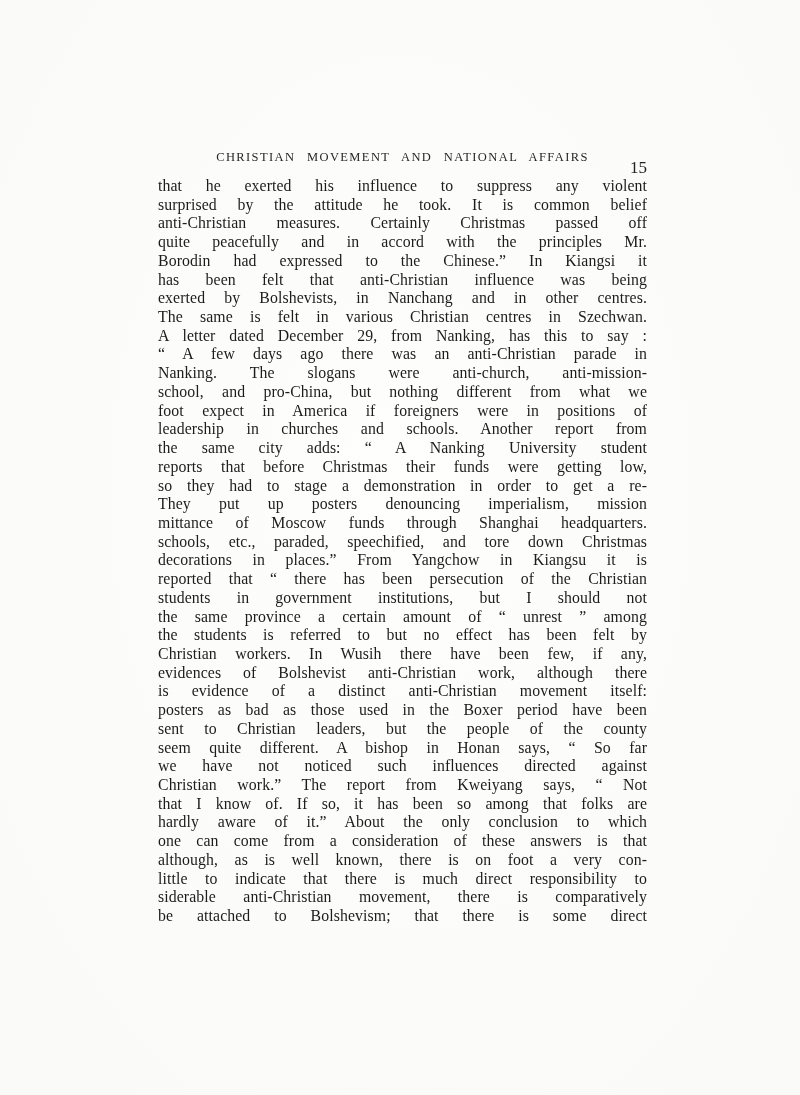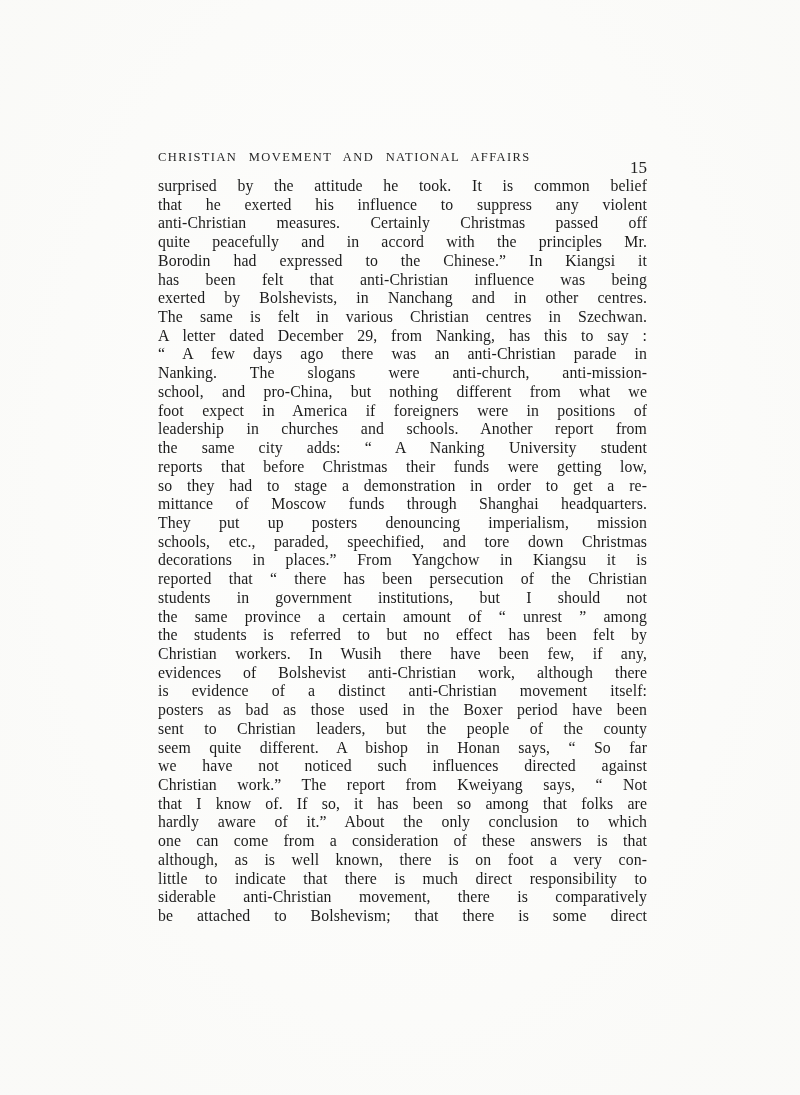--- a/index.html
+++ b/index.html
@@ -21,20 +21,21 @@
     background:
       radial-gradient(ellipse at 50% 45%, rgba(255,255,255,0.6) 0%, rgba(246,246,243,0.35) 85%),
       #fcfcfa;
   }
   .running-header {
     position: absolute;
     left: 158px;
     top: 146px;
     width: 489px;
     height: 22px;
+    text-align: center;
   }
   .header-title {
     display: inline-block;
     font-size: 12.5px;
     letter-spacing: 1.4px;
     word-spacing: 7px;
     color: #262626;
     padding-top: 4px;
   }
   .page-number {
@@ -63,39 +64,39 @@
 </style>
 </head>
 <body>
 
 <div class="page">
   <div class="running-header">
     <span class="header-title">CHRISTIAN MOVEMENT AND NATIONAL AFFAIRS</span>
     <span class="page-number">15</span>
   </div>
   <div class="body-text">
+      <div class="text-line">that he exerted his influence to suppress any violent</div>
       <div class="text-line">surprised by the attitude he took.  It is common belief</div>
-      <div class="text-line">that he exerted his influence to suppress any violent</div>
       <div class="text-line">anti-Christian measures.  Certainly Christmas passed off</div>
       <div class="text-line">quite peacefully and in accord with the principles Mr.</div>
       <div class="text-line">Borodin had expressed to the Chinese.”  In Kiangsi it</div>
       <div class="text-line">has been felt that anti-Christian influence was being</div>
       <div class="text-line">exerted by Bolshevists, in Nanchang and in other centres.</div>
       <div class="text-line">The same is felt in various Christian centres in Szechwan.</div>
       <div class="text-line">A letter dated December 29, from Nanking, has this to say :</div>
       <div class="text-line">“ A few days ago there was an anti-Christian parade in</div>
       <div class="text-line">Nanking.  The slogans were anti-church, anti-mission-</div>
       <div class="text-line">school, and pro-China, but nothing different from what we</div>
       <div class="text-line">foot expect in America if foreigners were in positions of</div>
       <div class="text-line">leadership in churches and schools.  Another report from</div>
       <div class="text-line">the same city adds: “ A Nanking University student</div>
       <div class="text-line">reports that before Christmas their funds were getting low,</div>
       <div class="text-line">so they had to stage a demonstration in order to get a re-</div>
+      <div class="text-line">They put up posters denouncing imperialism, mission</div>
       <div class="text-line">mittance of Moscow funds through Shanghai headquarters.</div>
-      <div class="text-line">They put up posters denouncing imperialism, mission</div>
       <div class="text-line">schools, etc., paraded, speechified, and tore down Christmas</div>
       <div class="text-line">decorations in places.”  From Yangchow in Kiangsu it is</div>
       <div class="text-line">reported that “ there has been persecution of the Christian</div>
       <div class="text-line">students in government institutions, but I should not</div>
       <div class="text-line">the same province a certain amount of “ unrest ” among</div>
       <div class="text-line">the students is referred to but no effect has been felt by</div>
       <div class="text-line">Christian workers.  In Wusih there have been few, if any,</div>
       <div class="text-line">evidences of Bolshevist anti-Christian work, although there</div>
       <div class="text-line">is evidence of a distinct anti-Christian movement itself:</div>
       <div class="text-line">posters as bad as those used in the Boxer period have been</div>

